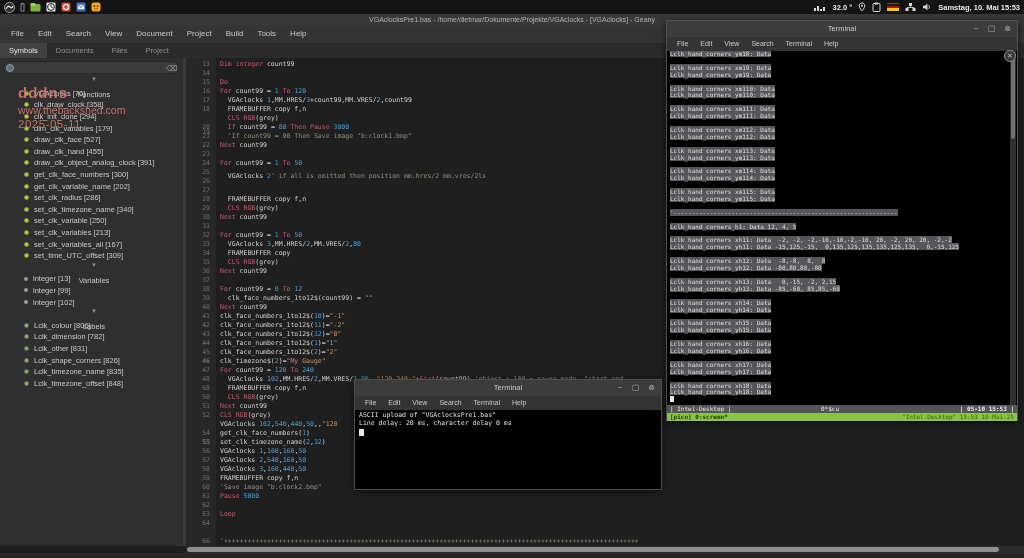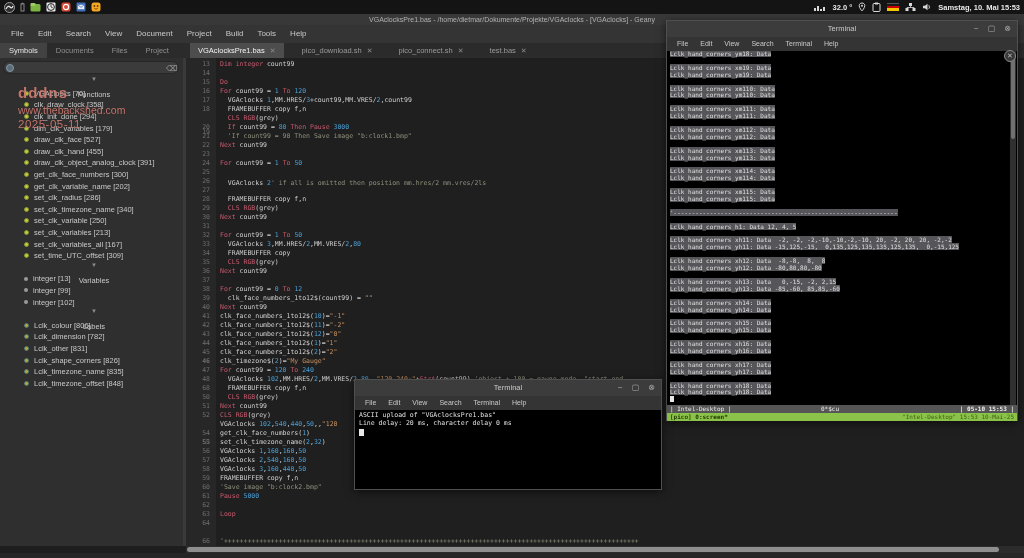--- a/index.html
+++ b/index.html
@@ -213,38 +213,20 @@
       <span class="menu-item">Build</span>
       <span class="menu-item">Tools</span>
       <span class="menu-item">Help</span>
     </div>
   <div class="g-tabstrip">
     <div class="sb-tabs" id="sb-tabs">
         <span class="sbtab active">Symbols</span>
         <span class="sbtab">Documents</span>
         <span class="sbtab">Files</span>
         <span class="sbtab">Project</span>
-      </div>
-    <div class="ed-tabs" id="ed-tabs">
-        <div class="etab active">
-          <span>VGAclocksPre1.bas</span>
-          <span class="x">✕</span>
-        </div>
-        <div class="etab">
-          <span>pico_download.sh</span>
-          <span class="x">✕</span>
-        </div>
-        <div class="etab">
-          <span>pico_connect.sh</span>
-          <span class="x">✕</span>
-        </div>
-        <div class="etab">
-          <span>test.bas</span>
-          <span class="x">✕</span>
-        </div>
       </div>
   </div>
   <div class="g-content">
     <div class="sidebar">
       <div class="filter">
         <span class="mag"></span>
         <span class="clear">⌫</span>
       </div>
       <div class="tree" id="sb-tree">
           <div class="trow group">
@@ -425,21 +407,21 @@
           <div class="cl" style="top: 29px;"><span class="sg-k">For</span><span class="sg-t"> count99 = </span><span class="sg-n">1</span><span class="sg-k"> To </span><span class="sg-n">120</span></div>
           <div class="cl" style="top: 38px;"><span class="sg-t">  VGAclocks </span><span class="sg-n">1</span><span class="sg-t">,MM.HRES/</span><span class="sg-n">3</span><span class="sg-t">+count99,MM.VRES/</span><span class="sg-n">2</span><span class="sg-t">,count99</span></div>
           <div class="cl" style="top: 47px;"><span class="sg-t">  FRAMEBUFFER copy f,n</span></div>
           <div class="cl" style="top: 56px;"><span class="sg-t">  </span><span class="sg-k">CLS RGB</span><span class="sg-t">(grey)</span></div>
           <div class="cl" style="top: 65px;"><span class="sg-t">  </span><span class="sg-k">If</span><span class="sg-t"> count99 = </span><span class="sg-n">80</span><span class="sg-k"> Then Pause </span><span class="sg-n">3000</span></div>
           <div class="cl" style="top: 74px;"><span class="sg-c">  'If count99 = 90 Then Save image "b:clock1.bmp"</span></div>
           <div class="cl" style="top: 83px;"><span class="sg-k">Next</span><span class="sg-t"> count99</span></div>
           <div class="cl" style="top: 92px;"></div>
           <div class="cl" style="top: 101px;"><span class="sg-k">For</span><span class="sg-t"> count99 = </span><span class="sg-n">1</span><span class="sg-k"> To </span><span class="sg-n">50</span></div>
           <div class="cl" style="top: 110px;"></div>
-          <div class="cl" style="top: 121px;"><span class="sg-t">  VGAclocks </span><span class="sg-n">2</span><span class="sg-c">' if all is omitted then position mm.hres/2 mm.vres/2ls</span></div>
+          <div class="cl" style="top: 114px;"><span class="sg-t">  VGAclocks </span><span class="sg-n">2</span><span class="sg-c">' if all is omitted then position mm.hres/2 mm.vres/2ls</span></div>
           <div class="cl" style="top: 128px;"></div>
           <div class="cl" style="top: 137px;"><span class="sg-t">  FRAMEBUFFER copy f,n</span></div>
           <div class="cl" style="top: 146px;"><span class="sg-t">  </span><span class="sg-k">CLS RGB</span><span class="sg-t">(grey)</span></div>
           <div class="cl" style="top: 155px;"><span class="sg-k">Next</span><span class="sg-t"> count99</span></div>
           <div class="cl" style="top: 164px;"></div>
           <div class="cl" style="top: 173px;"><span class="sg-k">For</span><span class="sg-t"> count99 = </span><span class="sg-n">1</span><span class="sg-k"> To </span><span class="sg-n">50</span></div>
           <div class="cl" style="top: 182px;"><span class="sg-t">  VGAclocks </span><span class="sg-n">3</span><span class="sg-t">,MM.HRES/</span><span class="sg-n">2</span><span class="sg-t">,MM.VRES/</span><span class="sg-n">2</span><span class="sg-t">,</span><span class="sg-n">80</span></div>
           <div class="cl" style="top: 191px;"><span class="sg-t">  FRAMEBUFFER copy</span></div>
           <div class="cl" style="top: 200px;"><span class="sg-t">  </span><span class="sg-k">CLS RGB</span><span class="sg-t">(grey)</span></div>
           <div class="cl" style="top: 209px;"><span class="sg-k">Next</span><span class="sg-t"> count99</span></div>

